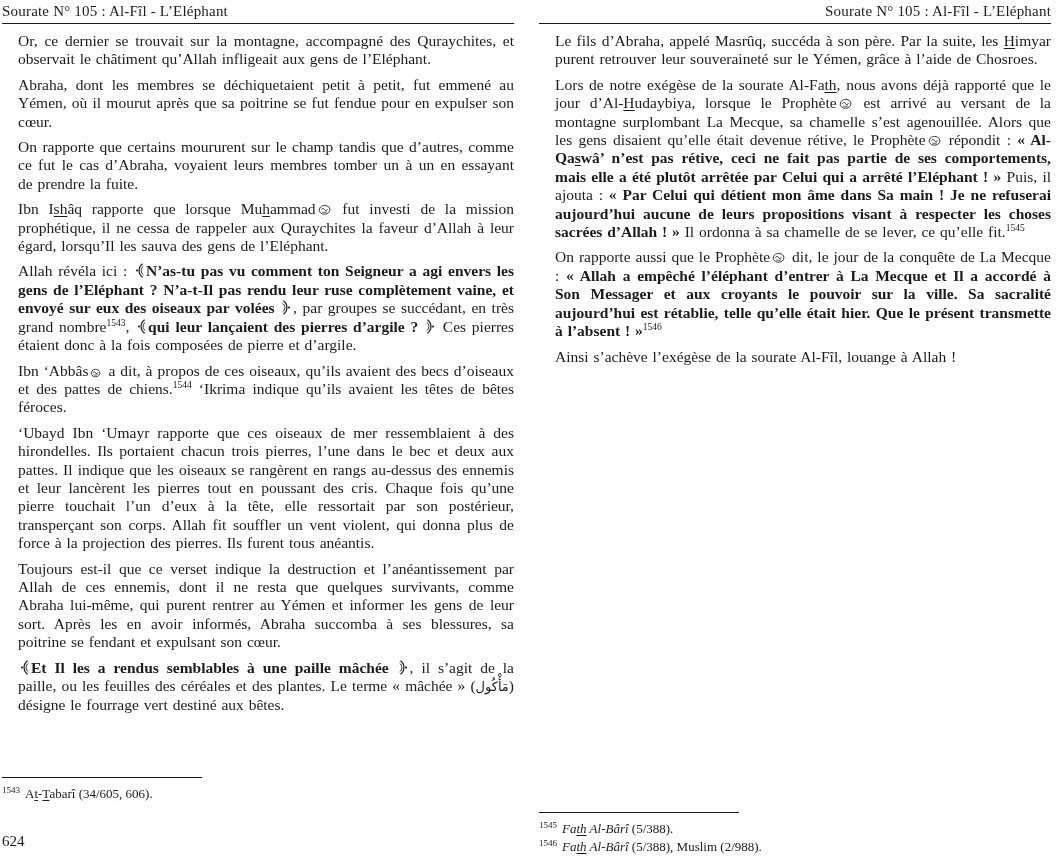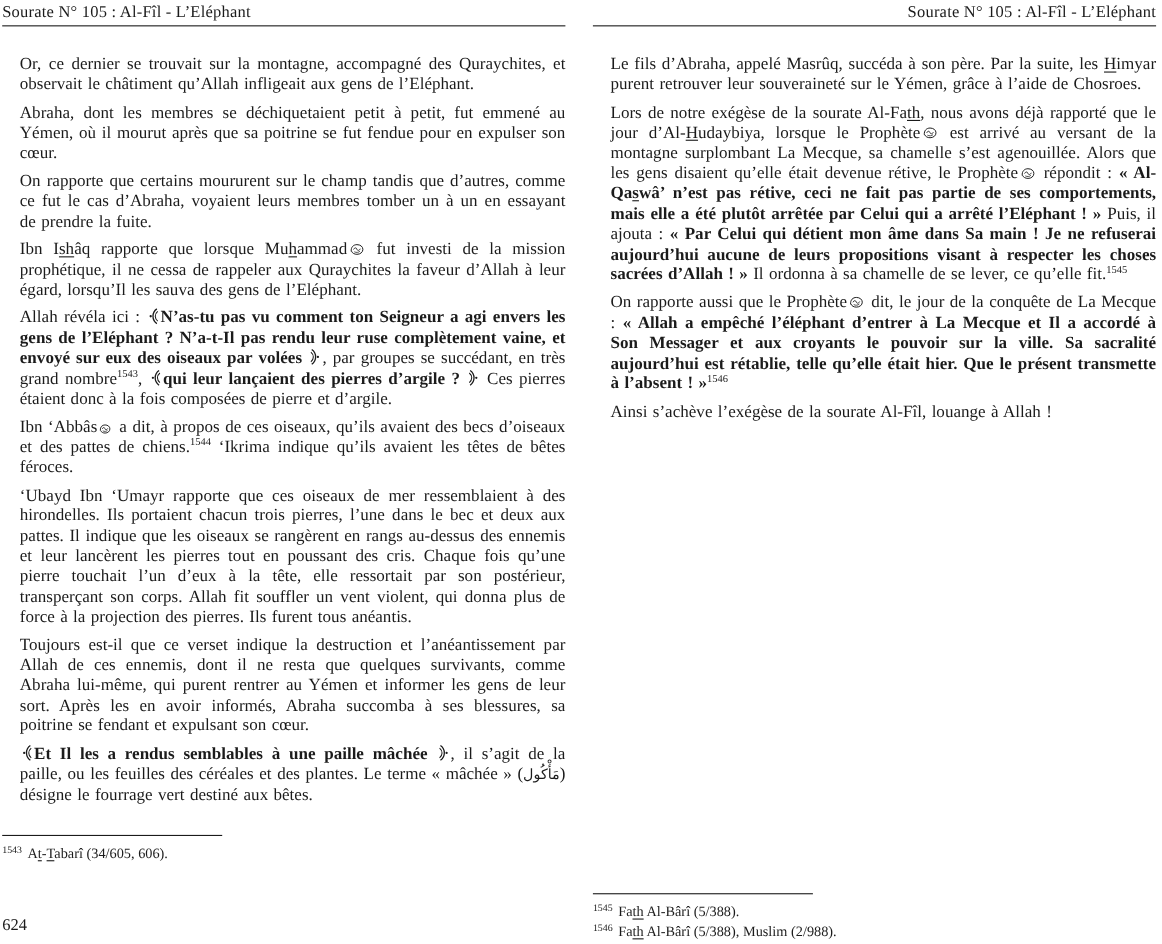--- a/index.html
+++ b/index.html
@@ -1,33 +1,33 @@
 <!DOCTYPE html>
 <html><head>
 <meta charset="utf-8">
 <style>
   html,body{margin:0;padding:0;}
   body{
     width:1056px;height:858px;overflow:hidden;background:#ffffff;
     color:#1b1b1b;font-family:"Liberation Serif", serif;
   }
   .spread{display:flex;gap:25px;padding:2px 3px 0 2px;height:856px;box-sizing:border-box;}
-  .page{width:512px;display:flex;flex-direction:column;box-sizing:border-box;gap:18px;}
+  .page{width:512px;display:flex;flex-direction:column;box-sizing:border-box;}
   .page-header{
     font-size:15px;line-height:19px;padding-bottom:2px;
     border-bottom:1.6px solid #1b1b1b;letter-spacing:.2px;
   }
   .page-header.align-right{text-align:right;}
   .page-body{padding-top:8px;}
   .page-body p{
     margin:0 0 7px 16px;font-size:15.5px;line-height:18.4px;
     text-align:justify;text-justify:inter-word;word-spacing:1px;
   }
   .b{font-weight:bold;}
-  .i{}
+  .i{font-style:italic;}
   .u{text-decoration:underline;text-decoration-thickness:1px;text-underline-offset:2px;}
   .ar{font-family:"DejaVu Sans", sans-serif;font-size:13px;}
   .page-body sup, .footnote sup{font-size:9.5px;line-height:0;vertical-align:super;}
   .callig{display:inline-block;vertical-align:-2px;margin:0 2px;line-height:0;}
   .footer-area{margin-top:auto;}
   .footnote-rule{width:200px;border:0;border-top:1.4px solid #1b1b1b;margin:0 0 7px 0;}
   .footnote{font-size:13px;line-height:18px;}
   .footnote sup{margin-right:5px;font-size:9px;}
   .page-number{text-align:left;font-size:15px;padding:30px 0 6px 0;}
 </style>

